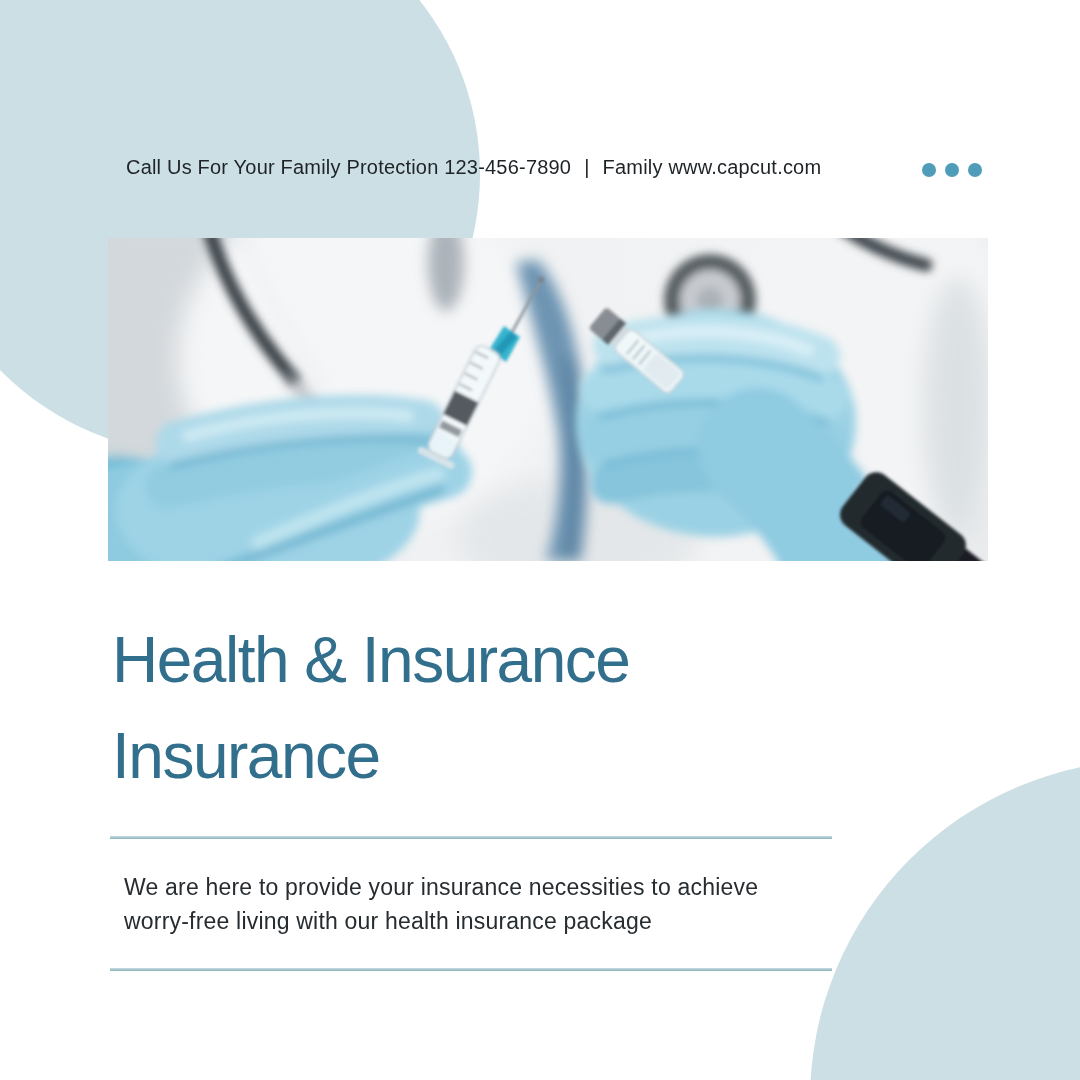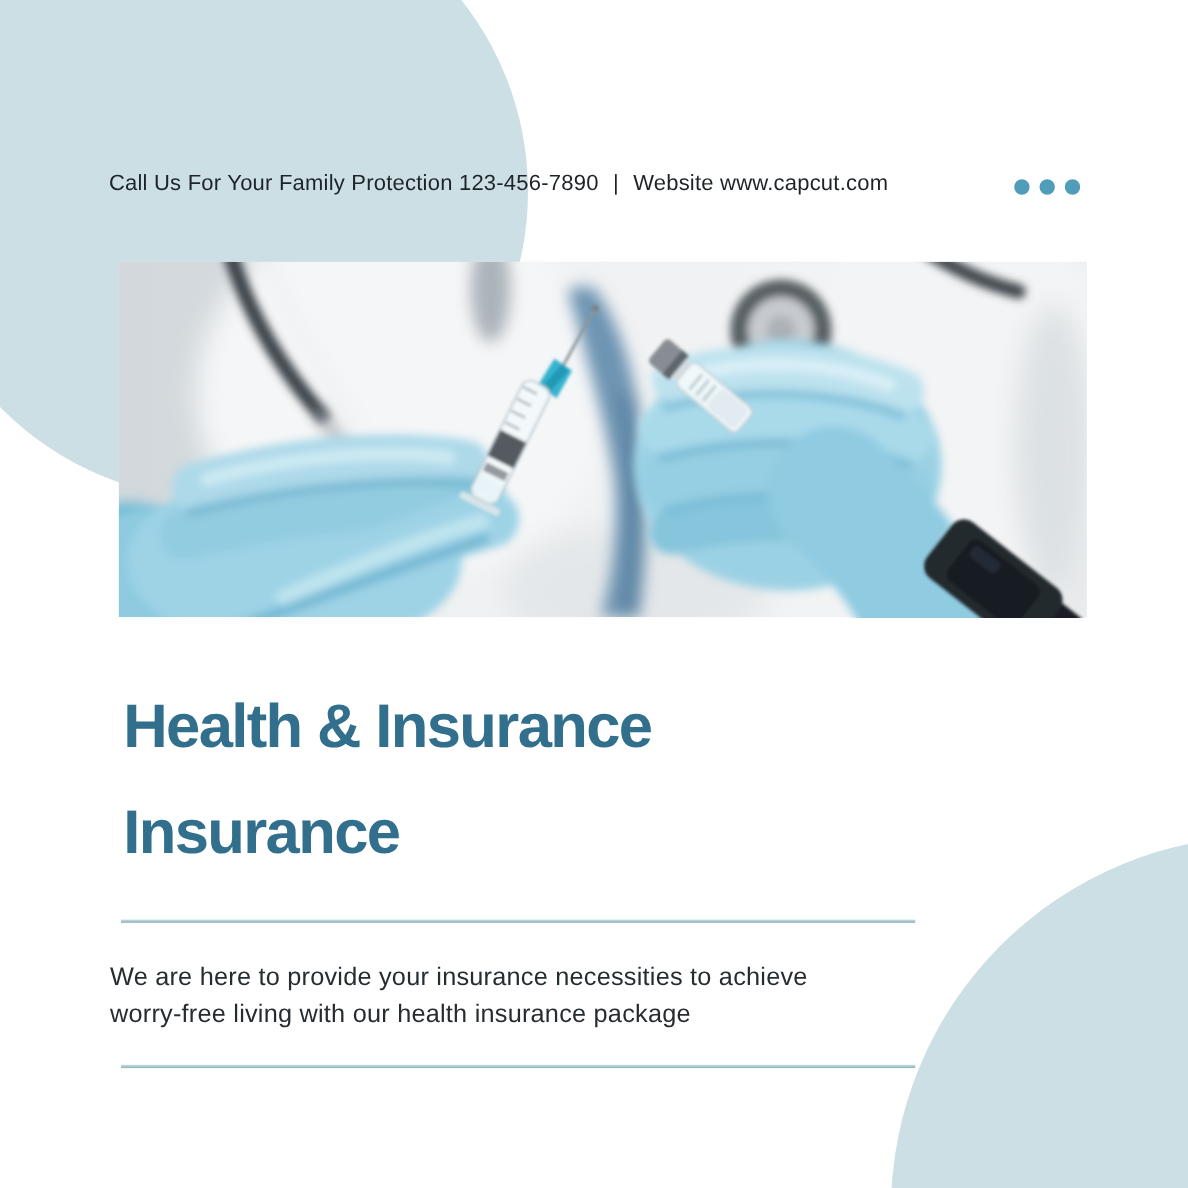--- a/index.html
+++ b/index.html
@@ -17,61 +17,61 @@
   body{font-family:"Liberation Sans", sans-serif;}
   #canvas{
     position:relative;width:1080px;height:1080px;margin:0 auto;
     background:var(--bg);overflow:hidden;
   }
   .blob{position:absolute;border-radius:50%;background:var(--accent_light);z-index:0;}
   #blob-top-left{left:-80px;top:-106px;width:560px;height:560px;}
   #blob-bottom-right{left:810px;top:760px;width:680px;height:680px;}
 
   #header-bar{
-    position:absolute;left:99px;top:156px;z-index:3;
+    position:absolute;left:126px;top:156px;z-index:3;
     display:flex;align-items:center;gap:13px;
     font-size:20px;letter-spacing:.2px;color:var(--text_dark);
   }
   #menu-dots{position:absolute;left:922px;top:163px;z-index:3;display:flex;gap:9px;}
   #menu-dots .dot{width:14px;height:14px;border-radius:50%;background:var(--accent_teal);}
 
   #photo-frame{
     position:absolute;left:108px;top:238px;width:880px;height:323px;
     overflow:hidden;z-index:2;background:#e9ebed;
   }
   #photo-frame svg{display:block;width:880px;height:323px;}
 
   #page-title{
     position:absolute;left:112px;top:612px;z-index:3;
-    font-size:56px;font-weight:bold;line-height:96px;letter-spacing:-1.5px;
+    font-size:64px;font-weight:normal;line-height:96px;letter-spacing:-1.5px;
     color:var(--heading_color);white-space:nowrap;
   }
   .divider{
     position:absolute;left:110px;width:722px;height:3px;z-index:3;
     background:linear-gradient(to bottom,var(--divider_top_color),var(--divider_bottom_color));
   }
   #divider-top{top:836px;}
   #divider-bottom{top:968px;}
   #description{
-    position:absolute;left:100px;top:870px;width:700px;z-index:3;
+    position:absolute;left:124px;top:870px;width:700px;z-index:3;
     font-size:23px;line-height:34px;letter-spacing:.2px;color:var(--body_text);
   }
 </style>
 </head>
 <body>
 
 <div id="canvas">
 
   <div class="blob" id="blob-top-left"></div>
   <div class="blob" id="blob-bottom-right"></div>
 
   <div id="header-bar">
     <span>Call Us For Your Family Protection 123-456-7890</span>
     <span>|</span>
-    <span>Website www.capcut.com</span>
+    <span>Family www.capcut.com</span>
   </div>
 
   <div id="menu-dots">
     <span class="dot"></span>
     <span class="dot"></span>
     <span class="dot"></span>
   </div>
 
   <div id="photo-frame">
     <svg viewBox="0 0 880 323" xmlns="http://www.w3.org/2000/svg">

